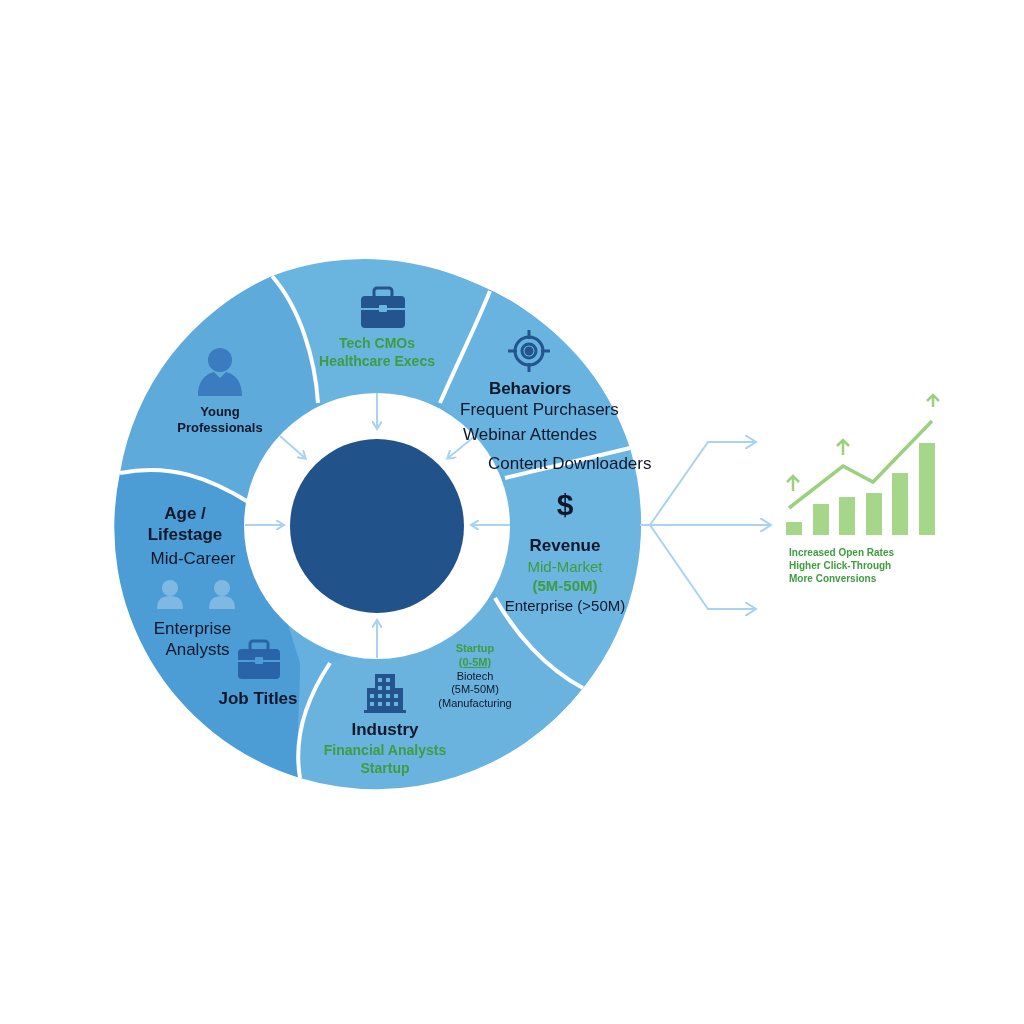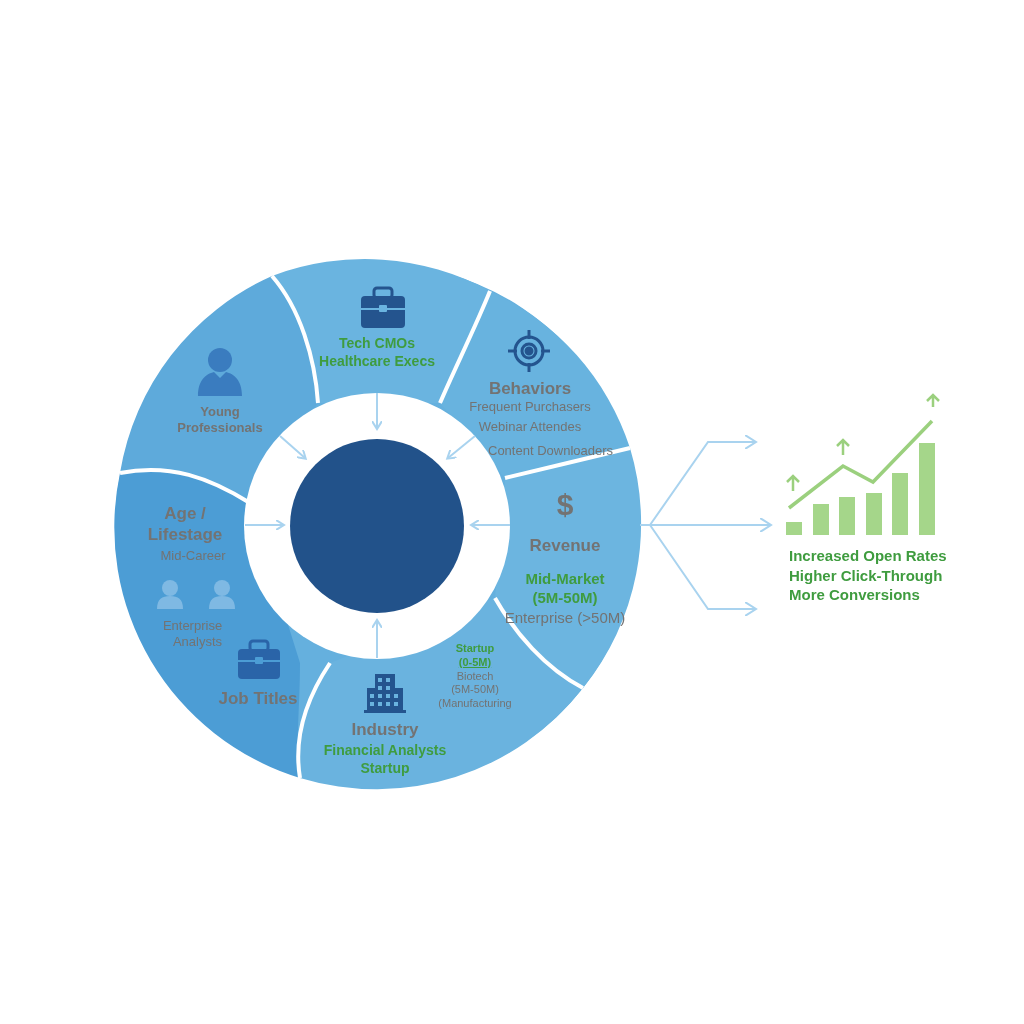--- a/index.html
+++ b/index.html
@@ -1,27 +1,27 @@
 <!DOCTYPE html>
 <html><head>
 <meta charset="utf-8">
 <style>
   html, body { margin: 0; padding: 0; background: #ffffff; }
   body { width: 1024px; height: 1024px; position: relative; overflow: hidden;
          font-family: "Liberation Sans", sans-serif; }
   .stage { position: absolute; left: 0; top: 8px; width: 1024px; height: 1024px; }
   svg.main { position: absolute; left: 0; top: 0; }
   .lbl { position: absolute; text-align: center; white-space: nowrap; line-height: 1.25; }
-  .dark { color: #737373; }
+  .dark { color: #0f172a; }
   .green { color: #3f9c3f; }
   .title { font-weight: bold; font-size: 17px; }
-  .sub { font-size: 13px; }
+  .sub { font-size: 17px; }
   .sub-b { font-size: 14px; font-weight: bold; }
   .result-text { position: absolute; left: 789px; top: 538px; color: #3f9c3f;
-                 font-size: 15px; font-weight: bold; line-height: 1.3; white-space: nowrap; }
+                 font-size: 10px; font-weight: bold; line-height: 1.3; white-space: nowrap; }
 </style>
 </head>
 <body>
 
 <div class="stage">
 
   <svg class="main" width="1024" height="1024" viewBox="0 0 1024 1024">
     <defs>
       <marker id="arrowhead" markerWidth="10" markerHeight="10" refX="7" refY="5" orient="auto" markerUnits="userSpaceOnUse">
         <path d="M0,0 L8,5 L0,10" fill="none" stroke="#a9d3ef" stroke-width="2"></path>
@@ -157,21 +157,21 @@
     <div class="title">Behaviors</div>
     <div class="sub">Frequent Purchasers</div>
     <div class="sub" style="margin-top:3px;">Webinar Attendes</div>
     <div class="sub" style="margin-top:8px; margin-left:28px;">Content Downloaders</div>
   </div>
 
   <div class="lbl dark" style="left:535px; top:478px; width:60px; font-size:30px; font-weight:bold;">$</div>
 
   <div class="lbl" style="left:490px; top:527px; width:150px;">
     <div class="title dark">Revenue</div>
-    <div class="green" style="font-size:15px; font-weight:bold; margin-top:14px;">Mid-Market</div>
+    <div class="green" style="font-size:15px; font-weight:normal; margin-top:2px;">Mid-Market</div>
     <div class="green" style="font-size:15px; font-weight:bold;">(5M-50M)</div>
     <div class="dark" style="font-size:15px; margin-top:1px;">Enterprise (&gt;50M)</div>
   </div>
 
   <div class="lbl" style="left:420px; top:634px; width:110px; font-size:11px;">
     <div class="green" style="font-weight:bold;">Startup</div>
     <div class="green" style="font-weight:bold;text-decoration:underline;">(0-5M)</div>
     <div class="dark">Biotech</div>
     <div class="dark">(5M-50M)</div>
     <div class="dark">(Manufacturing</div>

